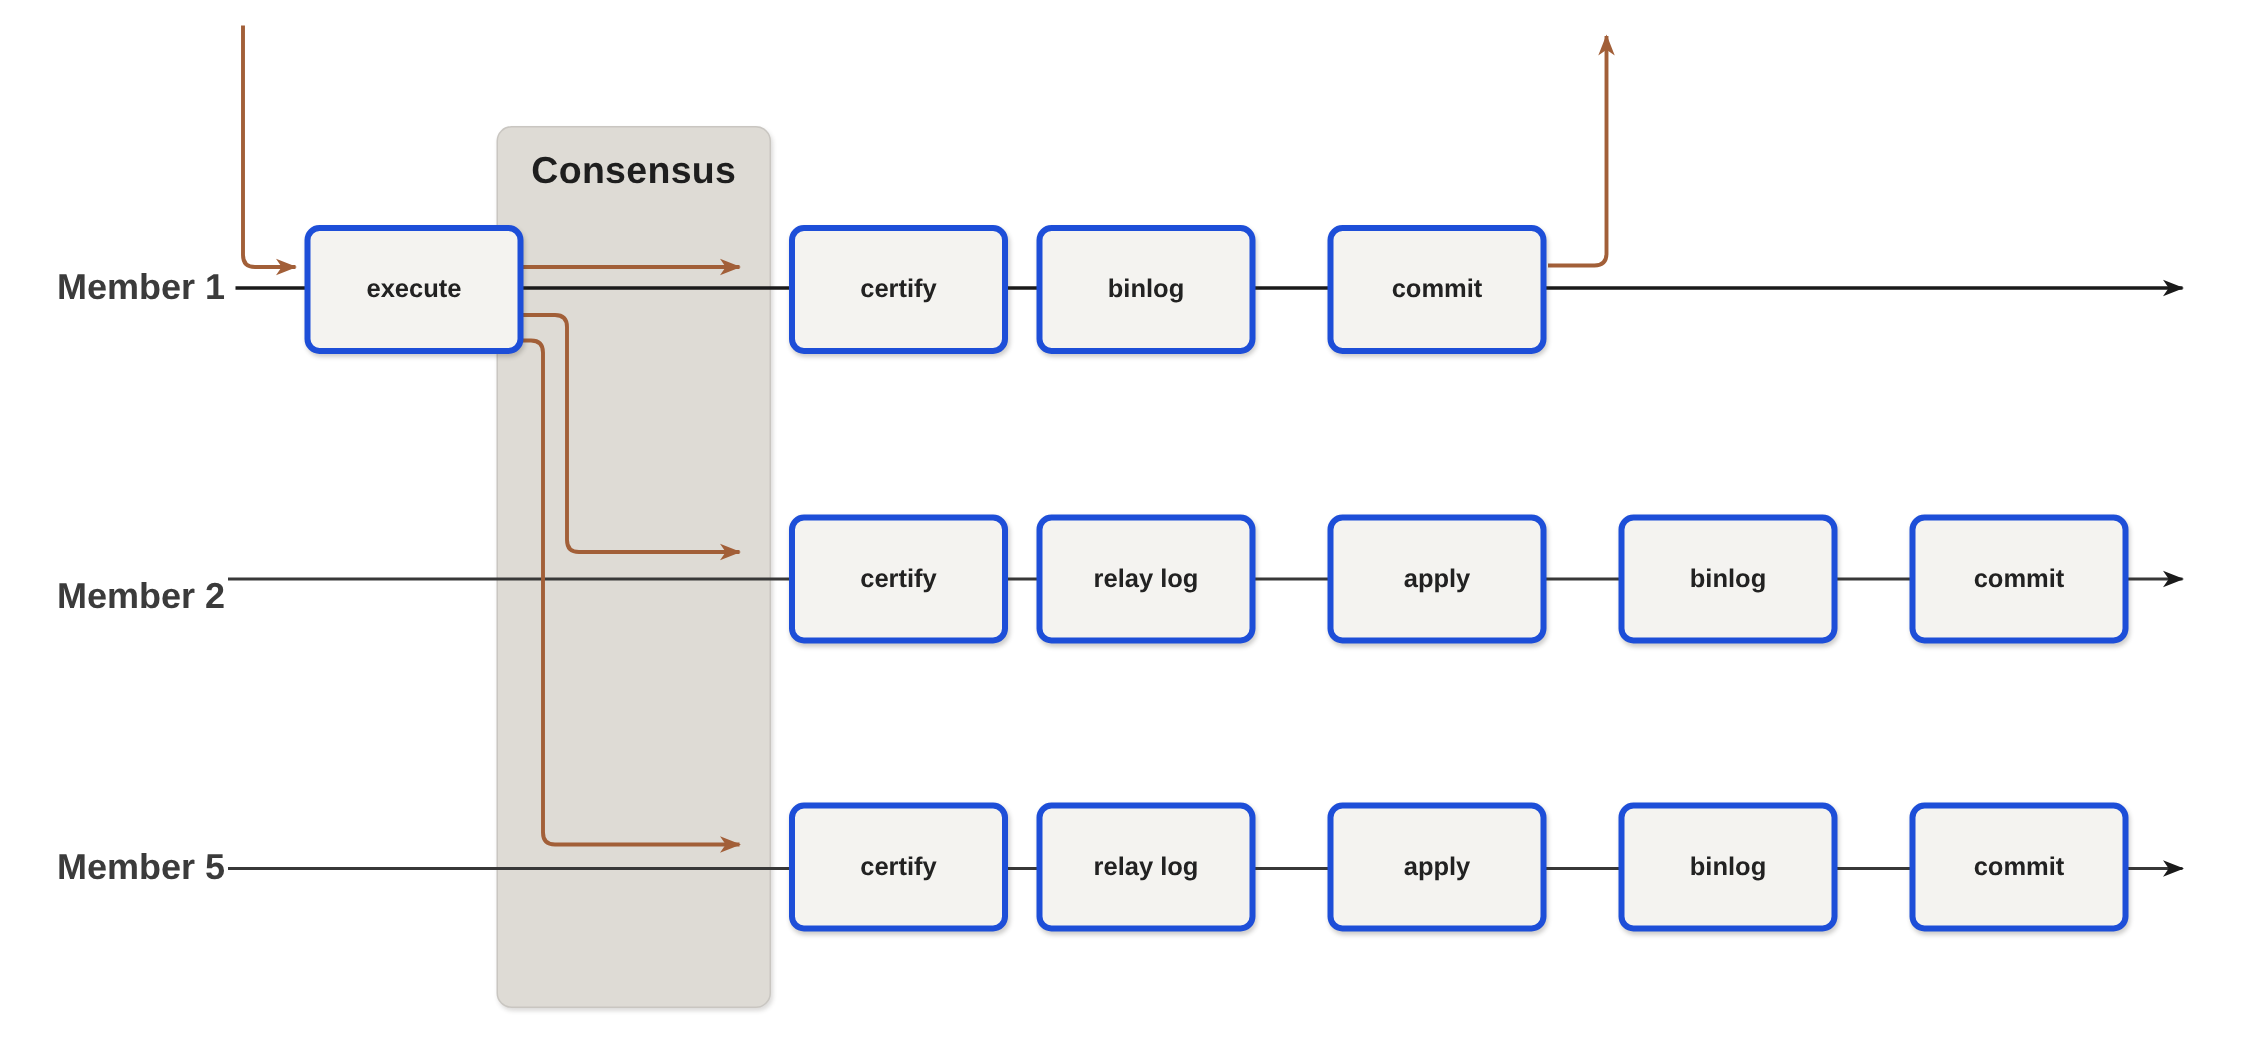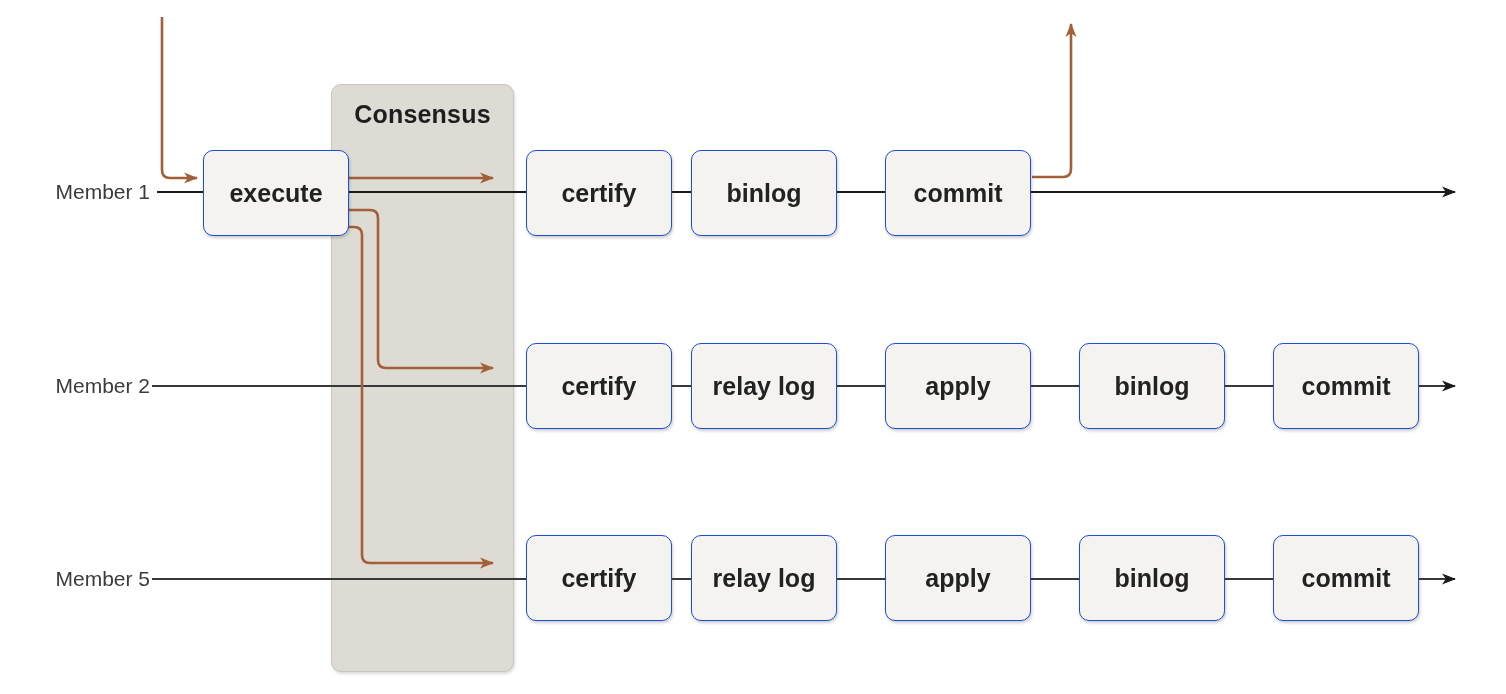--- a/index.html
+++ b/index.html
@@ -21,35 +21,35 @@
   .band-title{
     text-align:center;padding-top:15px;
     font-size:25px;font-weight:700;color:#1e1e1e;
     letter-spacing:.2px;
   }
   
   svg.overlay{position:absolute;left:0;top:0;z-index:2;}
   
   .box{
     position:absolute;width:146px;height:86px;box-sizing:border-box;
-    background:#f4f3f0;border:1px solid #1d4ed8;border-radius:10px;
+    background:#f4f3f0;border:4px solid #1d4ed8;border-radius:10px;
     box-shadow:1px 2px 3px rgba(60,55,50,.25);
     display:flex;align-items:center;justify-content:center;
-    font-size:25px;font-weight:700;color:#222222;
+    font-size:17px;font-weight:700;color:#222222;
     z-index:3;
   }
   .r1{top:150px}.r2{top:343px}.r3{top:535px}
   .c0{left:203px}.c1{left:526px}.c2{left:691px}.c3{left:885px}.c4{left:1079px}.c5{left:1273px}
   
   .mlabel{
     position:absolute;left:24px;width:126px;height:28px;line-height:28px;
-    text-align:right;font-size:21px;font-weight:400;color:#3b3b3b;
+    text-align:right;font-size:24px;font-weight:700;color:#3b3b3b;
     z-index:3;white-space:nowrap;
   }
-  .m1{top:178px}.m2{top:372px}.m3{top:565px}
+  .m1{top:178px}.m2{top:384px}.m3{top:565px}
 </style>
 </head>
 <body>
 
 <div id="stage">
 
   <div class="band">
     <div class="band-title">Consensus</div>
   </div>
 

